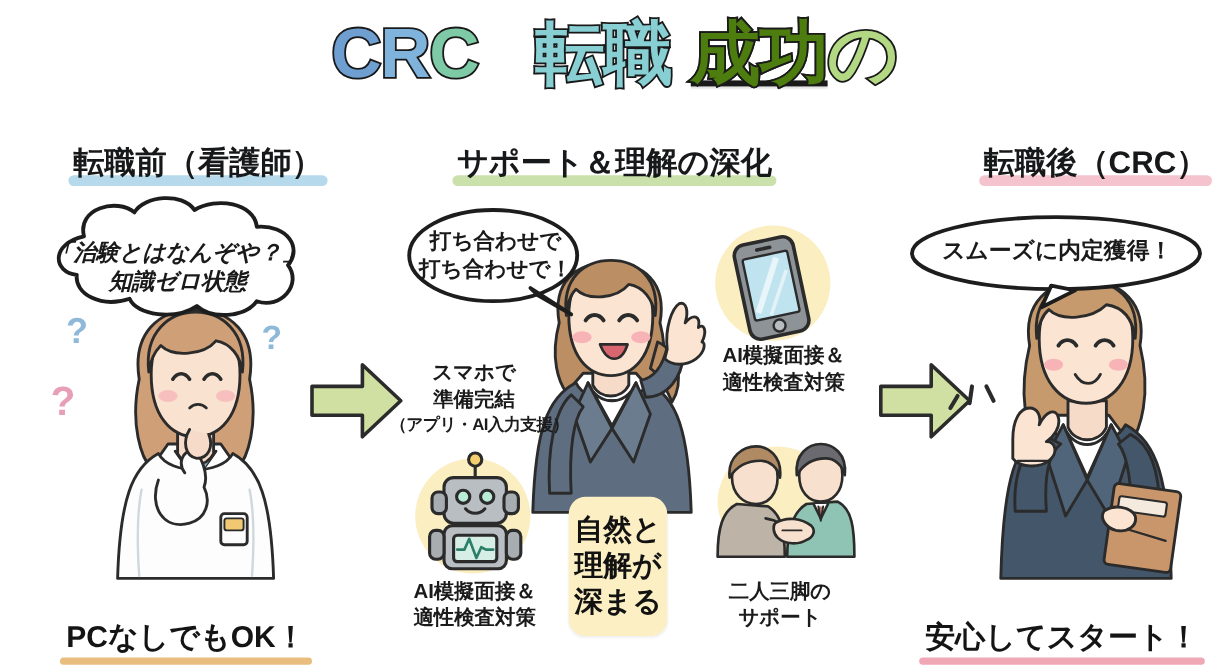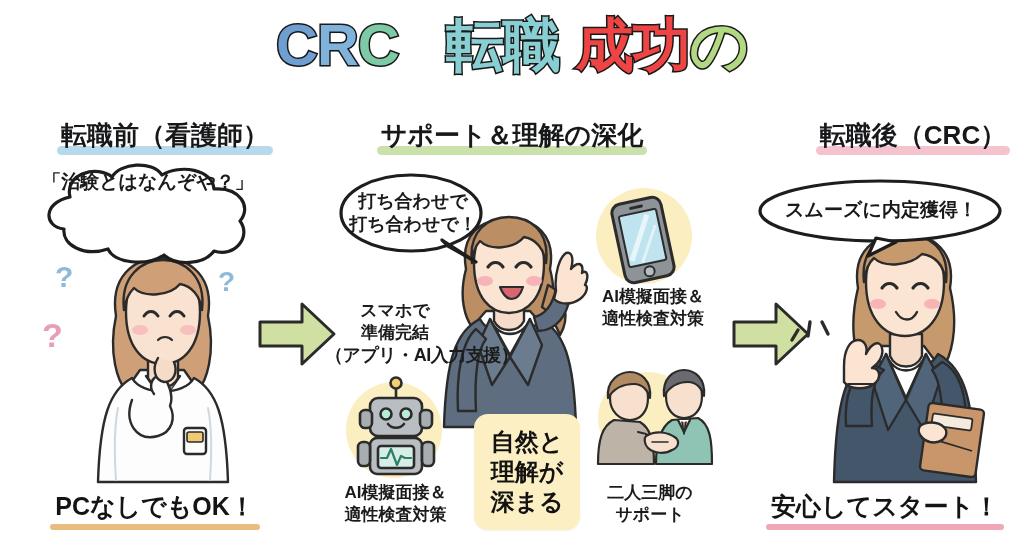--- a/index.html
+++ b/index.html
@@ -55,28 +55,28 @@
   }
   .cloud { position: absolute; z-index: 5; }
   .oval  { position: absolute; z-index: 5; }
 
   
   .cap {
     position: absolute; text-align: center;
     font-size: 17px; font-weight: bold; color: #1b1b1b; line-height: 1.3;
     white-space: nowrap; z-index: 7;
   }
-  .cap .sub { display: block; font-size: 18px; font-weight: bold; letter-spacing: -.5px; }
+  .cap .sub { display: block; font-size: 14px; font-weight: bold; letter-spacing: -.5px; }
 
   
   .big-cap {
     position: absolute; text-align: center; white-space: nowrap;
     font-size: 25px; font-weight: bold; color: #141414; z-index: 7;
   }
-  .big-cap .u { position: relative; display: inline-block; padding: 0 3px; }
+  .big-cap .u { position: relative; display: inline-block; padding: 0 3px; margin-top: 24px; }
   .big-cap .u::after {
     content: ""; position: absolute; left: -2px; right: -2px; bottom: -7px;
     height: 6px; border-radius: 4px;
   }
   .u-tan::after  { background: #e8bd7e; }
   .u-pink::after { background: #f0a7b6; }
 
   
   .ybox {
     position: absolute; background: #fcefc4; border-radius: 14px;
@@ -98,43 +98,44 @@
 <body>
 
 <div id="stage">
 
   <div class="title-row">
     <span class="tchar" id="t0" style="color: rgb(110, 159, 208);">C</span>
     <span class="tchar" id="t1" style="color: rgb(127, 179, 220);">R</span>
     <span class="tchar" id="t2" style="color: rgb(126, 201, 166);">C</span>
     <span class="tchar" id="t3" style="color: rgb(136, 207, 212); padding-left: 47px;">転職</span>
     <span class="tgap"></span>
-    <span class="tchar" id="t4" style="color: #ef4444;">成功</span>
+    <span class="tchar" id="t4" style="color: #4d7c0f; text-decoration: underline;">成功</span>
     <span class="tchar" id="t5" style="color: rgb(179, 216, 132);">の</span>
   </div>
 
   <div class="sec-head" style="left:20px; top:118px; width:290px;">
     <span class="hl hl-blue">転職前（看護師）</span>
   </div>
 
   <div class="sec-head" style="left:352px; top:118px; width:320px;">
     <span class="hl hl-green">サポート＆理解の深化</span>
   </div>
 
   <div class="sec-head" style="left:778px; top:118px; width:270px;">
     <span class="hl hl-pink">転職後（CRC）</span>
   </div>
 
   <svg class="cloud" style="left:28px; top:163px;" width="240" height="105" viewBox="0 0 240 105">
     <path d="M42,34 C36,10 70,2 84,14 C92,0 124,-3 134,12 C152,1 184,6 186,26
              C212,24 224,44 212,58 C224,74 206,95 186,88 C176,102 148,103 136,92
              C118,104 86,100 80,86 C56,94 34,82 36,66 C16,64 14,40 42,34 Z" fill="#ffffff" stroke="#1d1d1d" stroke-width="3.2" stroke-linejoin="round"></path>
   </svg>
-  <div class="bubble-text" style="left:28px; top:170px; width:240px;">
+  <div class="bubble-text" style="left:28px; top:200px; width:240px;font-style:italic;">
     <span>「治験とはなんぞや？」</span><br>
+    <span>知識ゼロ状態</span>
   </div>
 
   <div class="qm" style="left:55px; top:262px; font-size:30px; color:#8fb9d8;">?</div>
   <div class="qm" style="left:218px; top:268px; font-size:28px; color:#8fb9d8;">?</div>
   <div class="qm" style="left:42px; top:318px; font-size:34px; color:#e79fb6;">?</div>
 
   <svg style="position:absolute; left:88px; top:250px; z-index:4;" width="150" height="235" viewBox="0 0 150 235">
     <g stroke="#2b2b2b" stroke-width="2.4" stroke-linejoin="round" stroke-linecap="round">
 
       <path d="M28,66 C22,28 44,8 74,8 C104,8 126,28 120,66 C128,104 118,132 110,140
@@ -299,21 +300,21 @@
   <div class="cap" style="left:318px; top:482px; width:155px;">
     <span>AI模擬面接＆</span><br>
     <span>適性検査対策</span>
   </div>
 
   <div class="cap" style="left:585px; top:482px; width:130px;">
     <span>二人三脚の</span><br>
     <span>サポート</span>
   </div>
 
-  <div class="ybox" style="left:474px; top:414px; width:106px; height:116px;">
+  <div class="ybox" style="left:474px; top:414px; width:82px; height:116px;">
     <div>
       <span>自然と</span><br>
       <span>理解が</span><br>
       <span>深まる</span>
     </div>
   </div>
 
   <svg style="position:absolute; left:732px; top:300px; z-index:3;" width="78" height="68" viewBox="0 0 78 68">
     <path d="M2,22 L44,22 L44,4 L76,34 L44,64 L44,46 L2,46 Z" fill="#cfe0a2" stroke="#2b2b2b" stroke-width="3" stroke-linejoin="round"></path>
   </svg>

